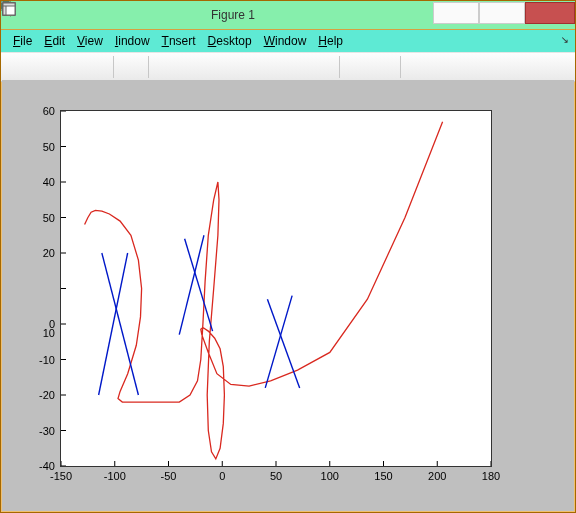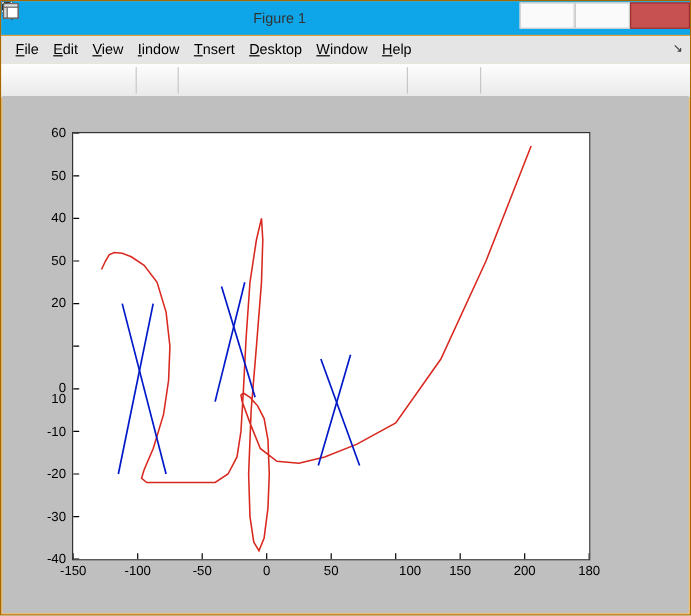--- a/index.html
+++ b/index.html
@@ -1,23 +1,23 @@
 <!DOCTYPE html>
 <html><head>
 <meta charset="utf-8">
 <style>
   html,body{margin:0;padding:0;font-family:"Segoe UI",Tahoma,sans-serif;font-size:12px;background:#ccc;}
   .win{width:576px;height:513px;border:1px solid #a56800;background:#f0c070;box-sizing:border-box;position:relative;}
-  .titlebar{height:28px;background:#0ea5e9;display:flex;align-items:center;border-bottom:1px solid #d8a040;}
+  .titlebar{height:28px;background:#86efac;display:flex;align-items:center;border-bottom:1px solid #d8a040;}
   .appicon{width:20px;height:20px;margin:0 6px;display:flex;align-items:center;justify-content:center;}
   .title{flex:1;text-align:center;font-size:12px;color:#333;}
   .winbtns{display:flex;height:100%;}
   .winbtn{width:44px;height:20px;margin-top:1px;display:flex;align-items:center;justify-content:center;border:1px solid #ccc;background:#fafafa;}
   .winbtn.close{background:#c75050;border-color:#a03030;color:#fff;width:48px;}
-  .menubar{height:22px;background:#e5e5e5;display:flex;align-items:center;padding:0 6px;border-bottom:1px solid #e6e6e6;position:relative;}
+  .menubar{height:22px;background:#5eead4;display:flex;align-items:center;padding:0 6px;border-bottom:1px solid #e6e6e6;position:relative;}
   .menuitem{padding:2px 6px;cursor:default;}
   .menuitem u{text-decoration:underline;}
   .dockarrow{position:absolute;right:6px;top:4px;font-size:10px;color:#333;}
   .toolbar{height:28px;background:linear-gradient(#fefefe,#e9e9e9);border-bottom:1px solid #c7c7c7;display:flex;align-items:center;padding:0 4px;gap:0;}
   .tb{width:22px;height:22px;display:flex;align-items:center;justify-content:center;border:1px solid transparent;border-radius:2px;margin:0 1px;}
   .sep{width:1px;height:22px;background:#c7c7c7;margin:0 4px;}
   .client{position:absolute;left:1px;right:1px;top:79px;bottom:1px;background:#bfbfbf;}
   .axesbox{position:absolute;left:58px;top:30px;width:430px;height:355px;background:#fff;border:1px solid #333;}
   .ytick, .xtick{position:absolute;font-size:11px;color:#000;}
   .ytick{right:100%;margin-right:6px;transform:translateY(-50%);text-align:right;white-space:nowrap;}
@@ -227,20 +227,20 @@
           <div class="ytick" style="top: 71px;">40</div>
           <div class="ytick" style="top: 35.5px;">50</div>
           <div class="ytick" style="top: 0px;">60</div>
         </div>
       <div id="xticks">
           <div class="xtick" style="left: 0px;">-150</div>
           <div class="xtick" style="left: 53.75px;">-100</div>
           <div class="xtick" style="left: 107.5px;">-50</div>
           <div class="xtick" style="left: 161.25px;">0</div>
           <div class="xtick" style="left: 215px;">50</div>
-          <div class="xtick" style="left: 268.75px; margin-left: 12px;">100</div>
+          <div class="xtick" style="left: 268.75px;">100</div>
           <div class="xtick" style="left: 322.5px;">150</div>
           <div class="xtick" style="left: 376.25px;">200</div>
           <div class="xtick" style="left: 430px;">180</div>
         </div>
     </div>
   </div>
 </div>
 
 </body></html>

